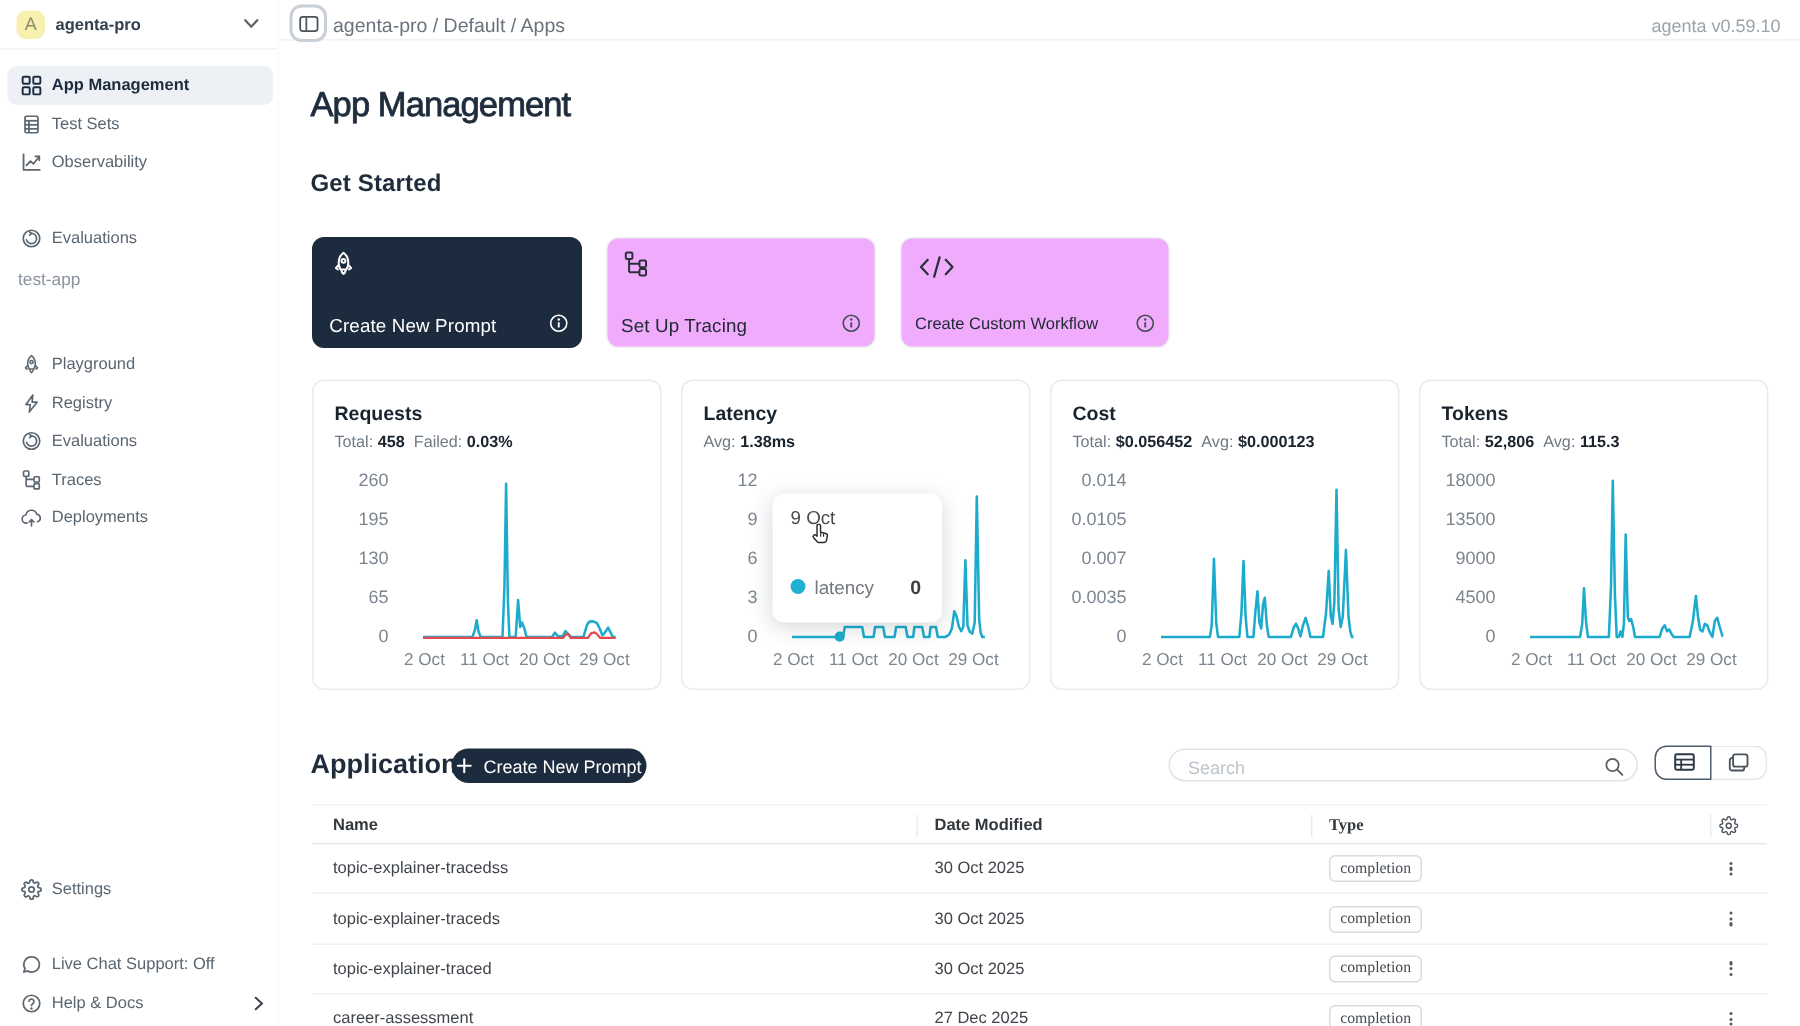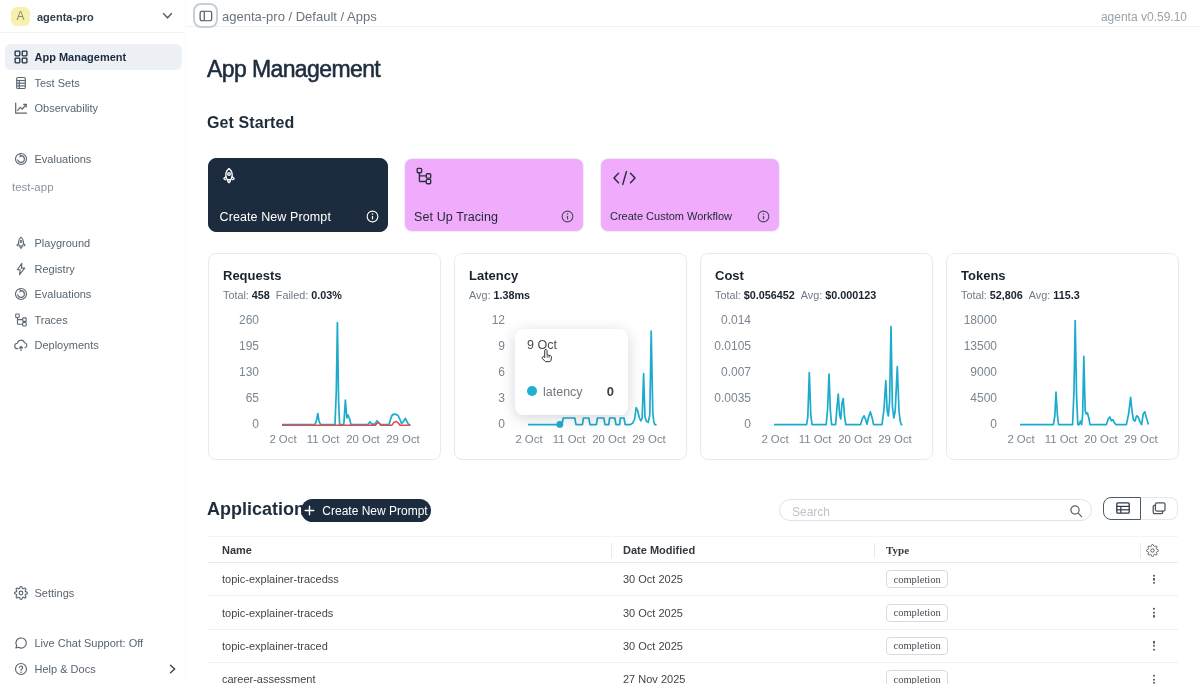--- a/index.html
+++ b/index.html
@@ -398,21 +398,21 @@
       <span class="c2">30 Oct 2025</span>
       <span class="c3"><span class="tag">completion</span></span>
       <span class="dots">
         <i></i>
         <i></i>
         <i></i>
       </span>
     </div>
   <div class="trow">
       <span class="c1">career-assessment</span>
-      <span class="c2">27 Nov 2025</span>
+      <span class="c2">27 Dec 2025</span>
       <span class="c3"><span class="tag">completion</span></span>
       <span class="dots">
         <i></i>
         <i></i>
         <i></i>
       </span>
     </div>
 </div>
 
 </body></html>

